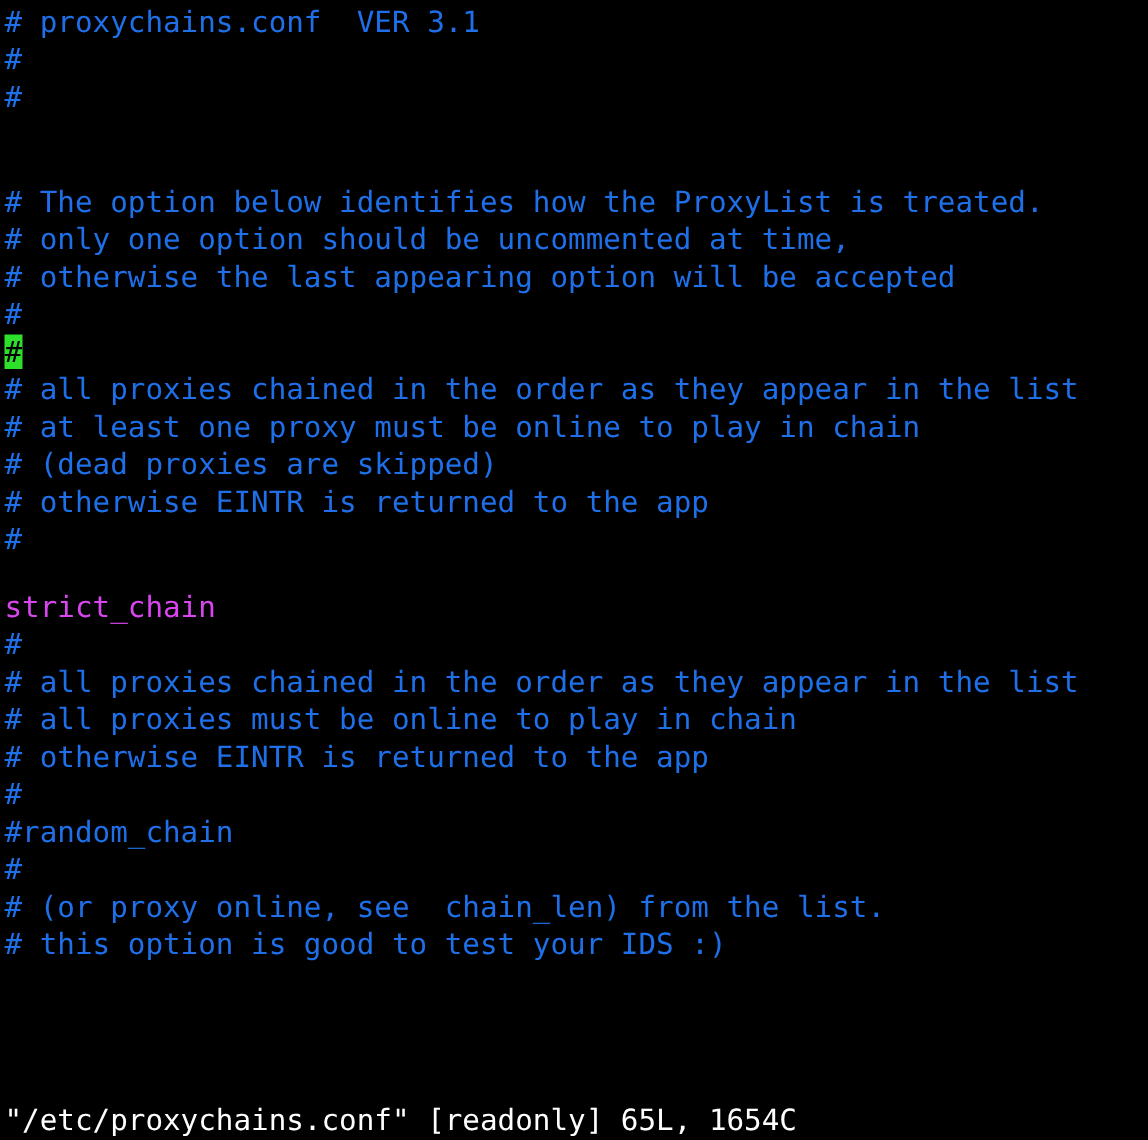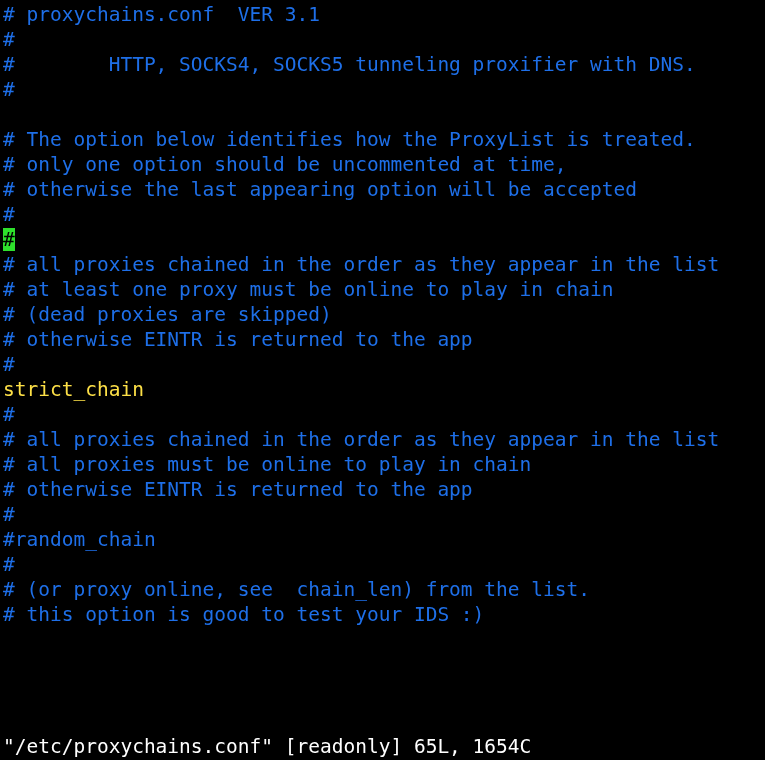--- a/index.html
+++ b/index.html
@@ -33,21 +33,21 @@
   }
   .line {
     height: 25px;
     line-height: 25px;
     white-space: pre;
     padding-left: 3px;
     box-sizing: border-box;
     overflow: hidden;
   }
   .c-comment { color: #1e6fe8; }
-  .c-normal  { color: #fde047; }
+  .c-normal  { color: #d946ef; margin-top: 20px; }
   .c-status  { color: #ffffff; }
   .cursor-line {
     position: relative;
   }
   .cursor-cell {
     background: #2ee02c;
     color: #000000;
     display: inline-block;
     width: 12.2px;
     height: 23px;
@@ -69,21 +69,20 @@
   }
 </style>
 </head>
 <body>
 
 <div id="terminal">
 
   <div id="buffer">
       <div class="line c-comment"><span># proxychains.conf  VER 3.1</span></div>
       <div class="line c-comment"><span>#</span></div>
-      <div class="line c-comment"><span>#        HTTP, SOCKS4, SOCKS5 tunneling proxifier with DNS.</span></div>
       <div class="line c-comment"><span>#</span></div>
       <div class="line c-normal"><span></span></div>
       <div class="line c-comment"><span># The option below identifies how the ProxyList is treated.</span></div>
       <div class="line c-comment"><span># only one option should be uncommented at time,</span></div>
       <div class="line c-comment"><span># otherwise the last appearing option will be accepted</span></div>
       <div class="line c-comment"><span>#</span></div>
       <div class="line c-comment cursor-line"><span class="cursor-cell">#</span><span></span></div>
       <div class="line c-comment"><span># all proxies chained in the order as they appear in the list</span></div>
       <div class="line c-comment"><span># at least one proxy must be online to play in chain</span></div>
       <div class="line c-comment"><span># (dead proxies are skipped)</span></div>

